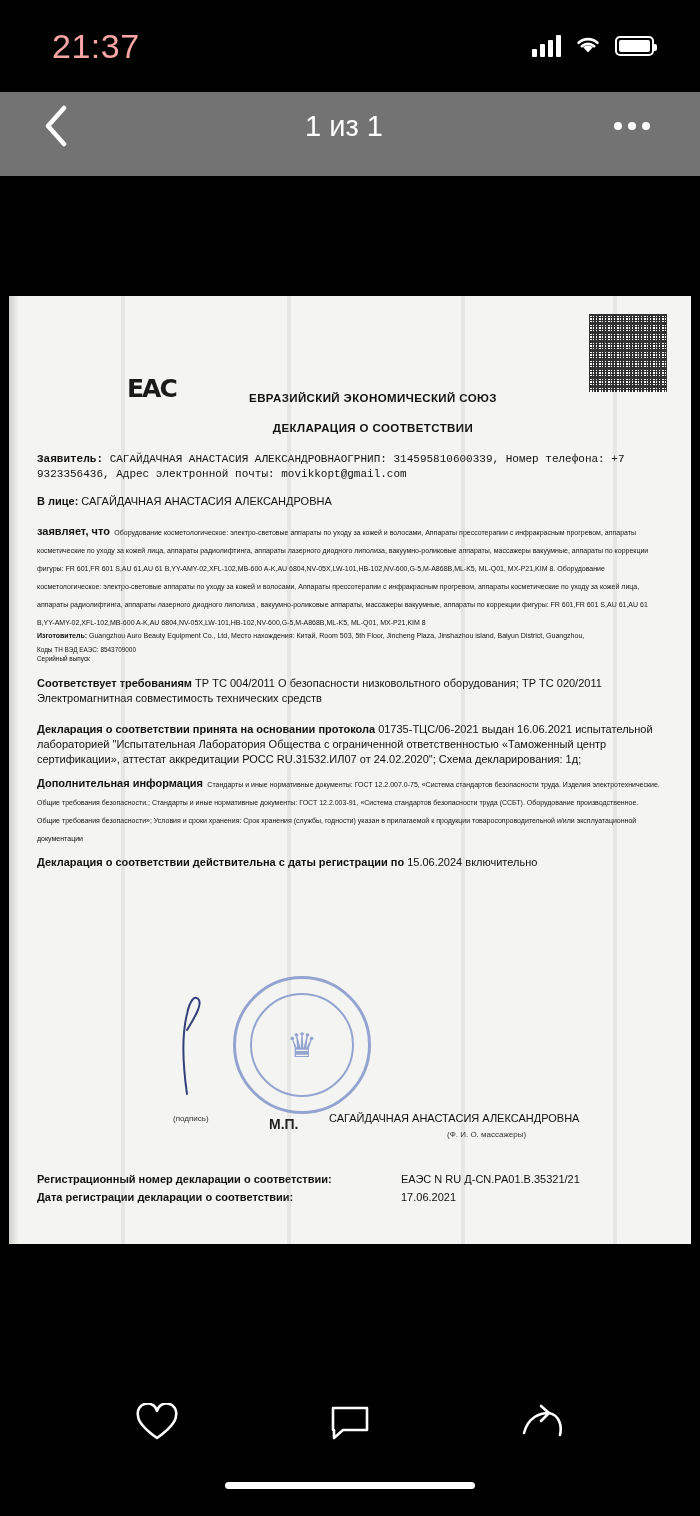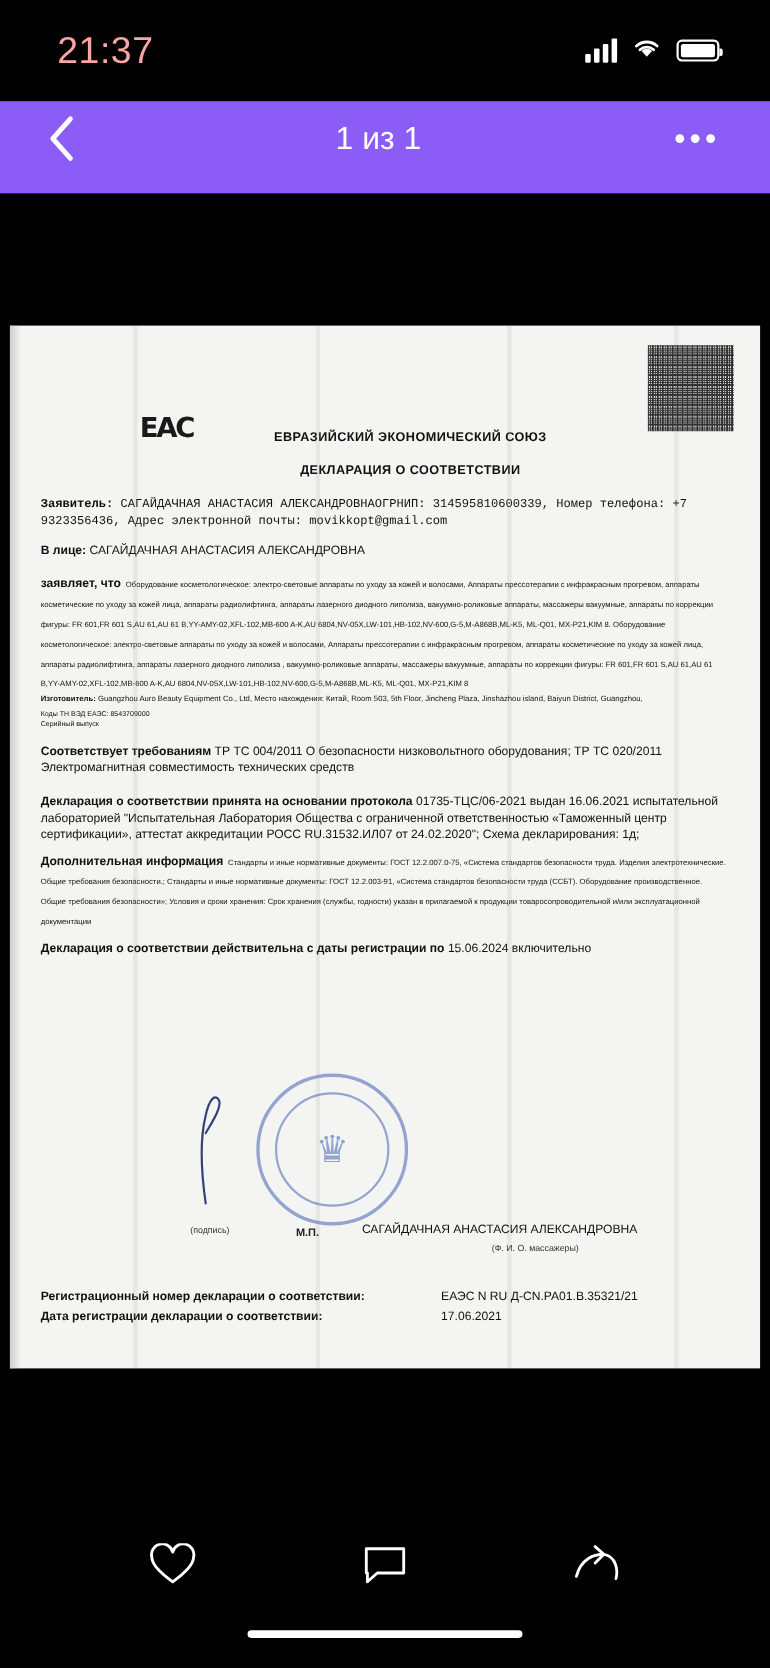--- a/index.html
+++ b/index.html
@@ -90,21 +90,21 @@
 
   
   .navbar {
     height: 84px;
     flex: 0 0 84px;
     display: flex;
     align-items: center;
     justify-content: space-between;
     padding: 0 40px 16px 28px;
     box-sizing: border-box;
-    background: #8b5cf6;
+    background: #737373;
   }
   .nav-back {
     width: 56px;
     height: 56px;
     display: flex;
     align-items: center;
     justify-content: center;
     cursor: pointer;
   }
   .nav-back svg { display: block; }
@@ -259,21 +259,21 @@
     left: 120px;
     top: 28px;
     width: 70px;
     height: 110px;
   }
   .sig svg { display:block; }
   .mp {
     position: absolute;
     left: 232px;
     top: 158px;
-    font-size: 10px;
+    font-size: 14px;
     font-weight: 700;
     color: #222;
   }
   .sig-cap {
     position: absolute;
     left: 136px;
     top: 156px;
     font-size: 8px;
     color: #333;
   }

